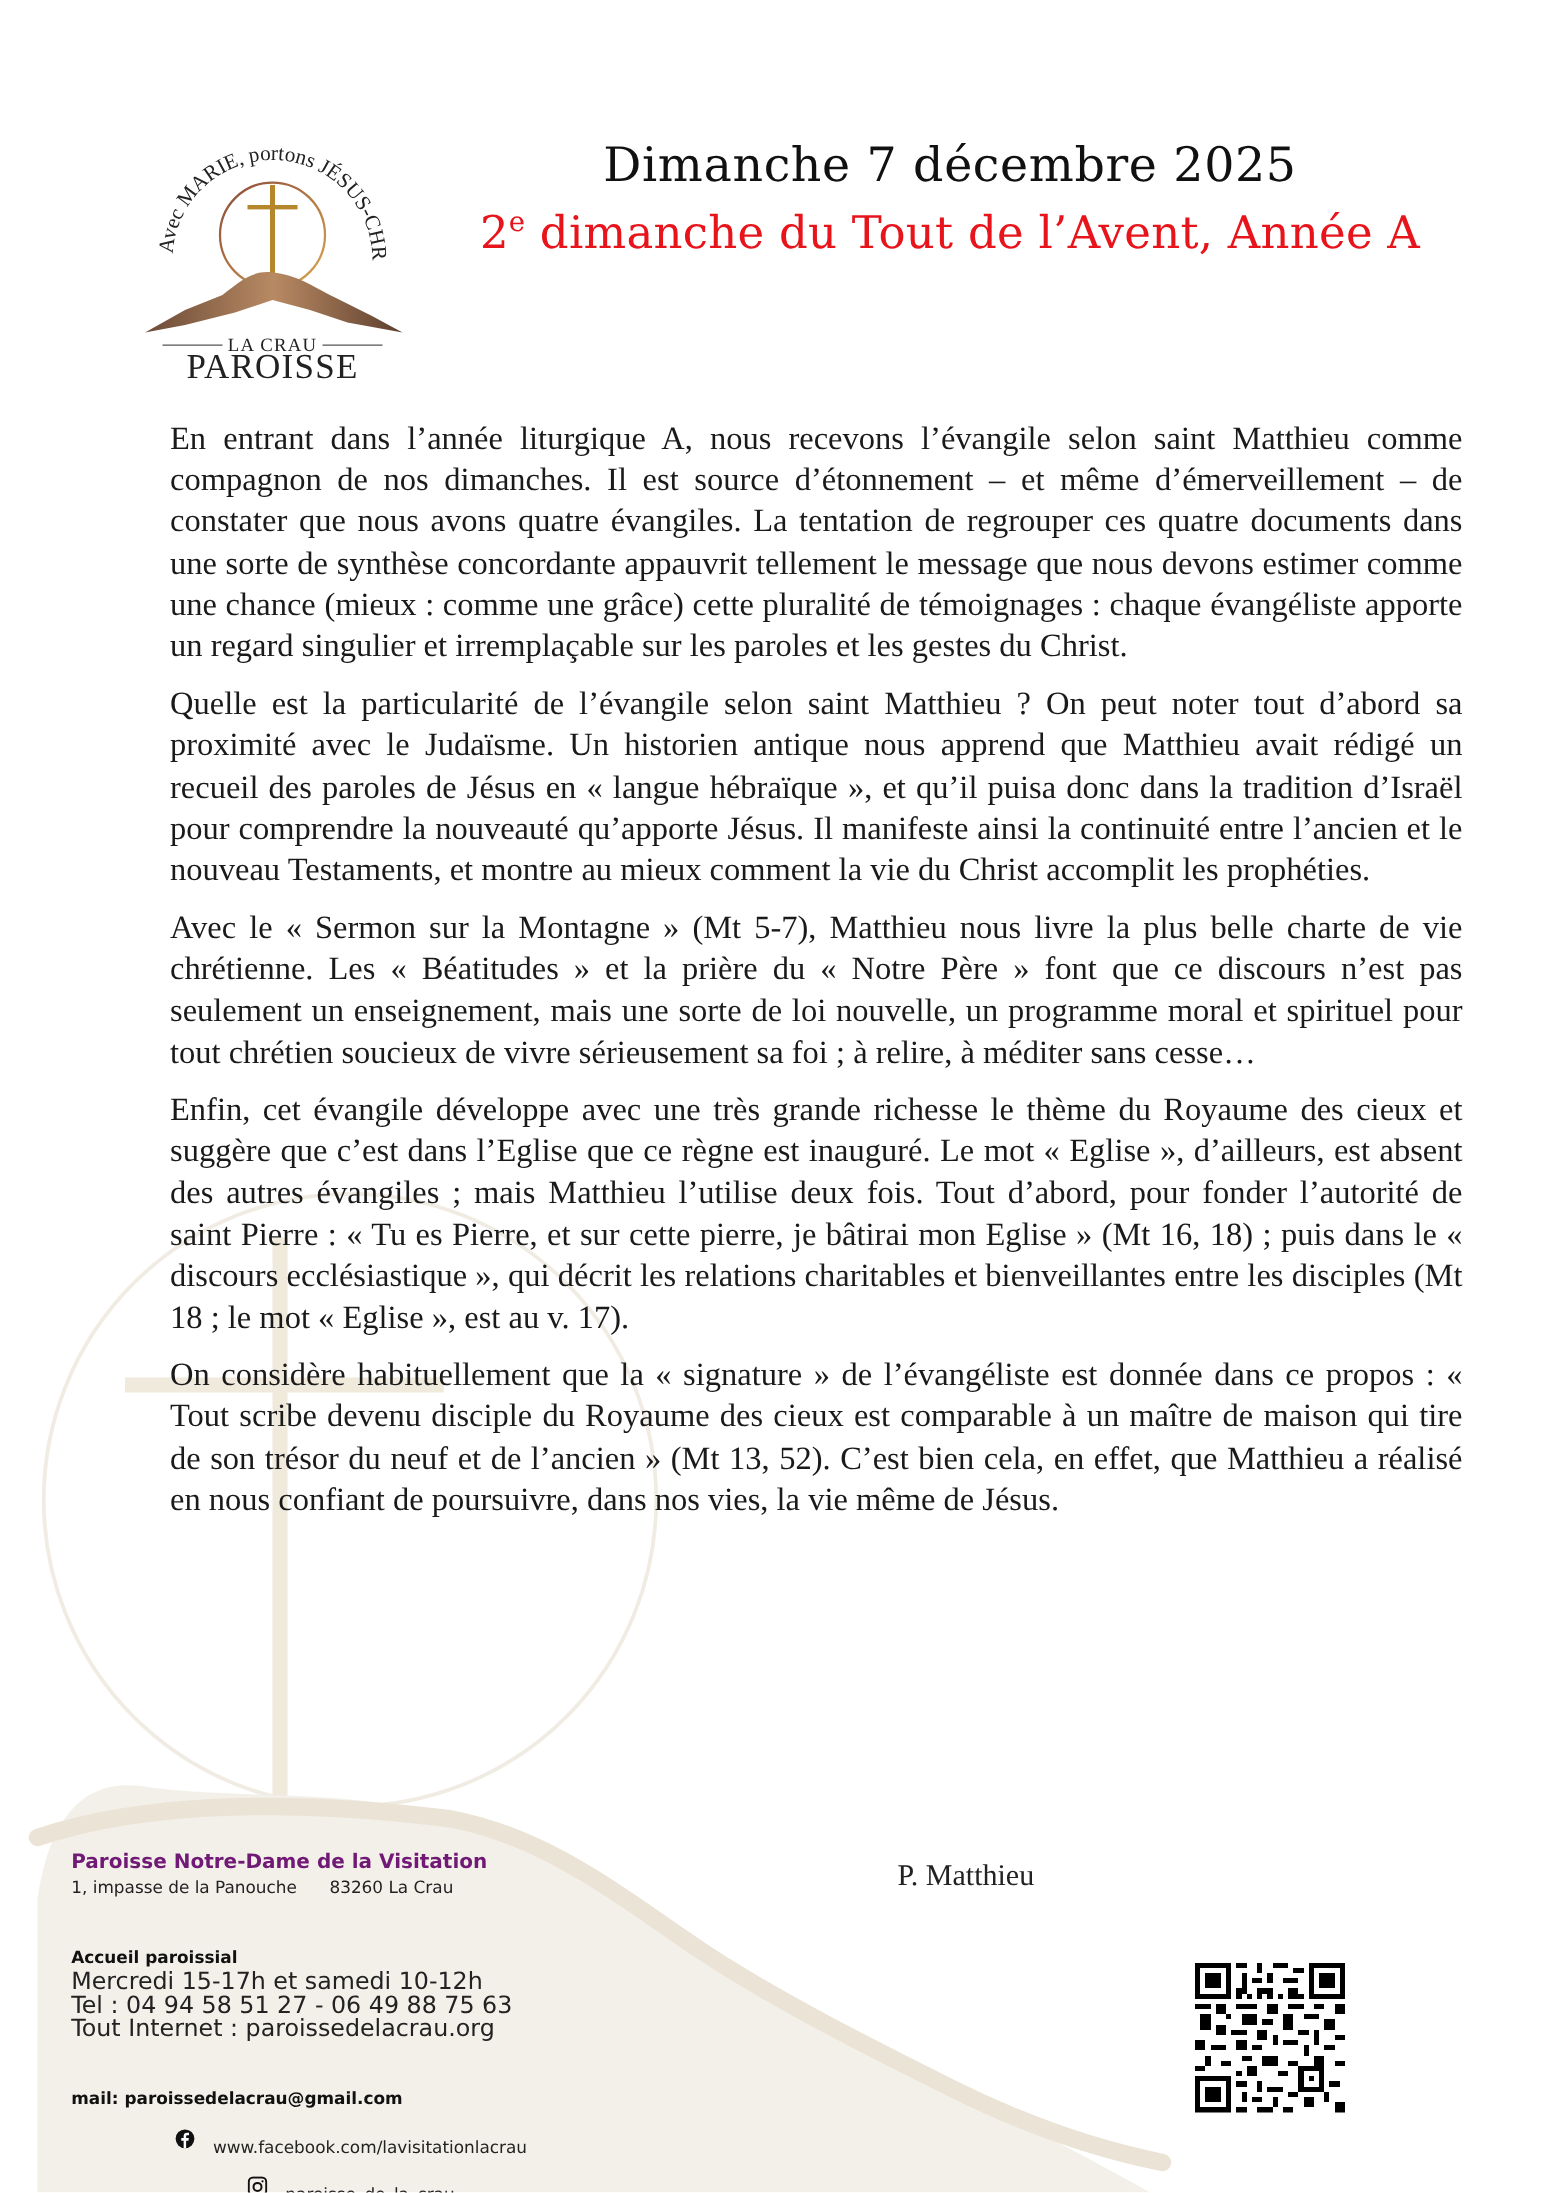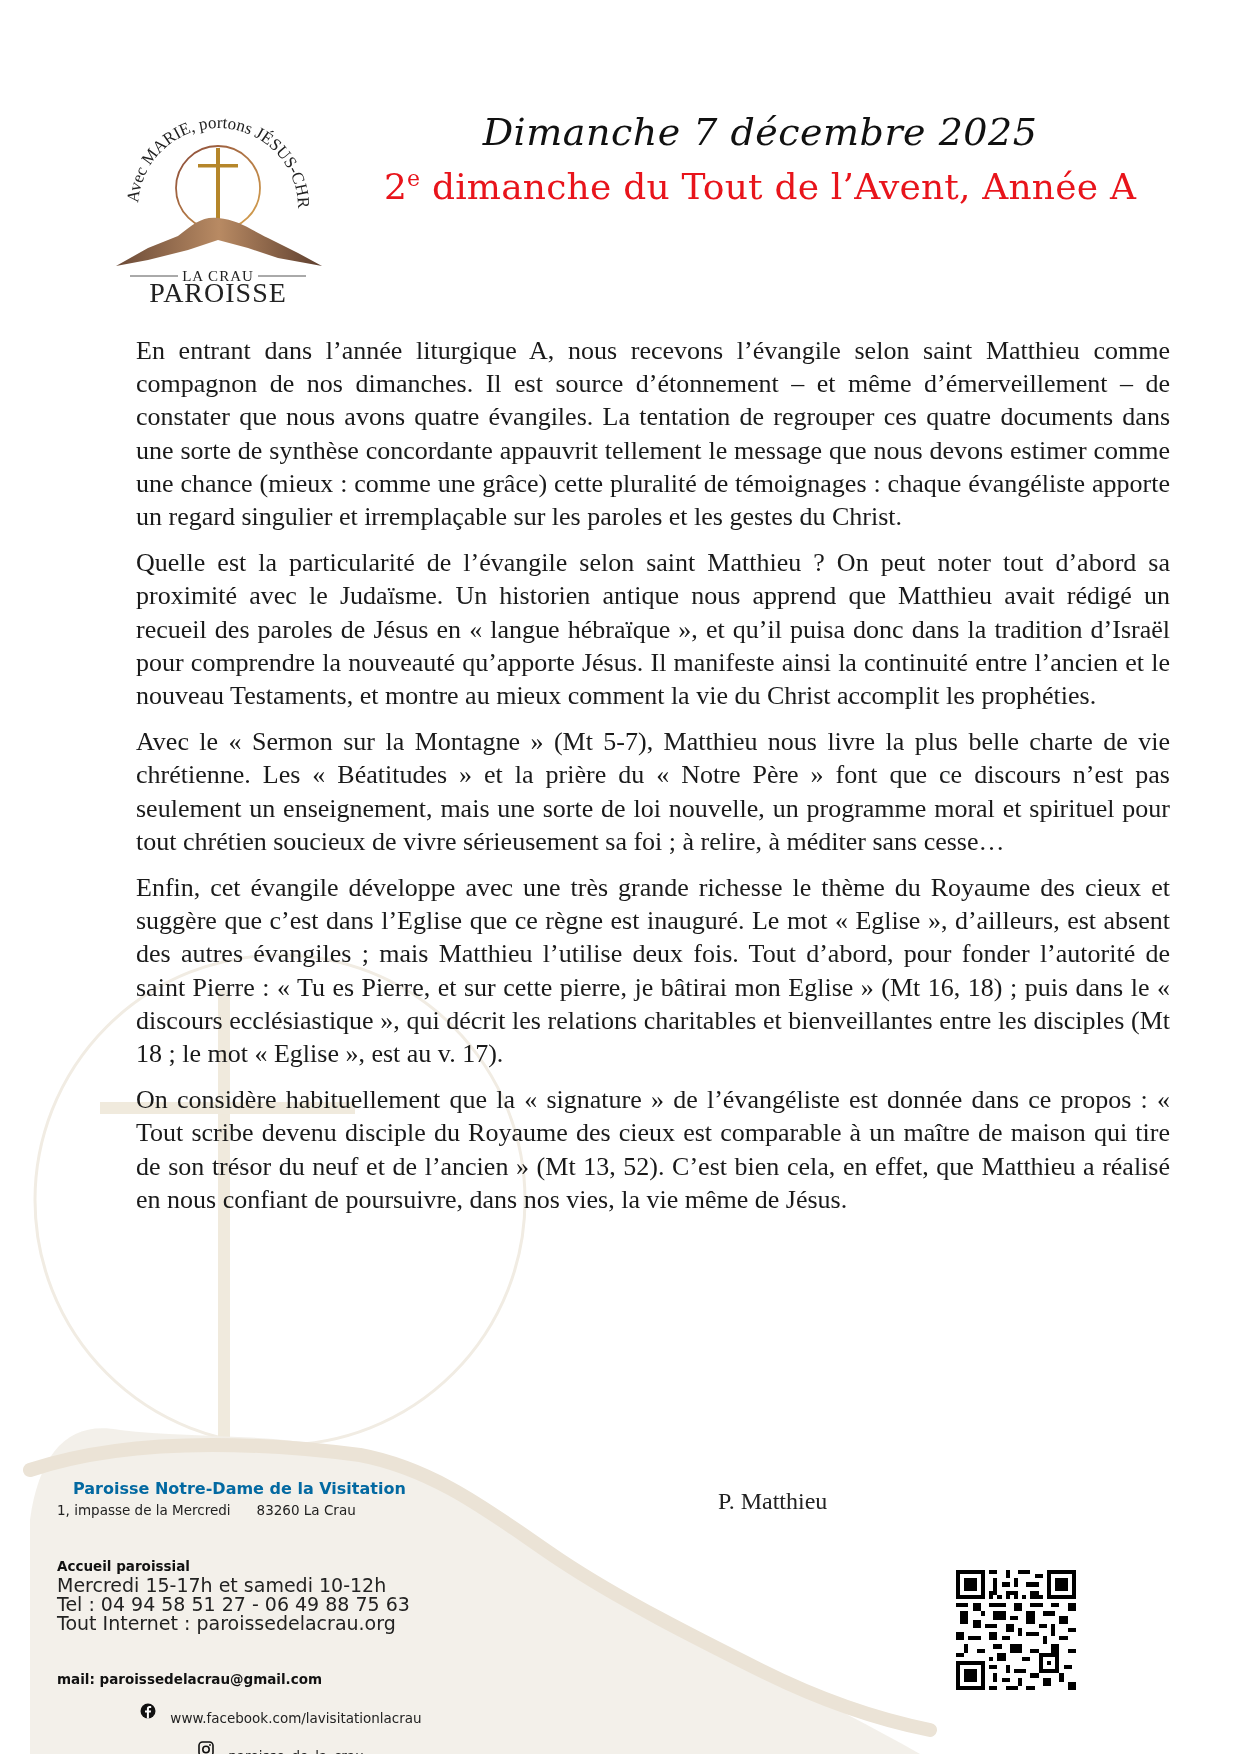--- a/index.html
+++ b/index.html
@@ -8,32 +8,32 @@
 
   
   .watermark { position: absolute; left: 0; top: 0; width: 1240px; height: 1754px; pointer-events: none; z-index: 0; }
 
   
   .logo { position: absolute; left: 108px; top: 88px; width: 220px; height: 216px; z-index: 2; }
   .logo svg { width: 100%; height: 100%; }
 
   
   .title-block { position: absolute; left: 320px; top: 110px; width: 880px; text-align: center; z-index: 2; }
-  .title-date { font-family: "DejaVu Serif", serif; font-size: 38px; color: #111; line-height: 44px; letter-spacing: 0.5px; font-style: italic; }
+  .title-date { font-family: "DejaVu Serif", serif; font-size: 38px; color: #111; line-height: 44px; letter-spacing: 0.5px; }
   .title-sub { font-family: "DejaVu Serif", serif; font-size: 36px; color: #e8141b; line-height: 46px; margin-top: 2px; letter-spacing: 0.2px; }
   .title-sub sup { font-size: 22px; }
 
   
   .article { position: absolute; left: 136px; top: 334px; width: 1034px; z-index: 2;
     font-family: "Liberation Serif", serif; font-size: 26px; line-height: 33.2px; color: #1a1a1a; text-align: justify; }
   .article p { margin: 0 0 13px 0; hyphens: auto; }
 
   
   .footer { position: absolute; left: 57px; top: 1478px; width: 440px; z-index: 2; font-family: "DejaVu Sans", sans-serif; color: #222; }
-  .f-org { font-weight: bold; font-size: 16px; line-height: 22px; color: #0369a1; margin-left: 16px; }
+  .f-org { font-weight: bold; font-size: 16px; line-height: 22px; color: #701a75; }
   .f-addr { font-size: 13.5px; line-height: 20px; }
   .f-addr .gap { display: inline-block; width: 26px; }
   .f-section { margin-top: 17px; }
   .f-bold { font-weight: bold; font-size: 13.5px; line-height: 19px; color: #111; margin-top: 37px; }
   .f-line { font-size: 19px; line-height: 19px; }
   .social { display: flex; align-items: flex-end; margin-top: 20px; justify-content: center; }
   .social .ico { width: 16px; height: 16px; margin-left: 8px; margin-right: 14px; position: relative; top: -8px; }
   .social .txt { font-size: 13.5px; line-height: 18px; }
 
   
@@ -95,21 +95,21 @@
     <p>Avec le « Sermon sur la Montagne » (Mt 5-7), Matthieu nous livre la plus belle charte de vie chrétienne. Les « Béatitudes » et la prière du « Notre Père » font que ce discours n’est pas seulement un enseignement, mais une sorte de loi nouvelle, un programme moral et spirituel pour tout chrétien soucieux de vivre sérieusement sa foi ; à relire, à méditer sans cesse…</p>
     <p>Enfin, cet évangile développe avec une très grande richesse le thème du Royaume des cieux et suggère que c’est dans l’Eglise que ce règne est inauguré. Le mot « Eglise », d’ailleurs, est absent des autres évangiles ; mais Matthieu l’utilise deux fois. Tout d’abord, pour fonder l’autorité de saint Pierre : « Tu es Pierre, et sur cette pierre, je bâtirai mon Eglise » (Mt 16, 18) ; puis dans le « discours ecclésiastique », qui décrit les relations charitables et bienveillantes entre les disciples (Mt 18 ; le mot « Eglise », est au v. 17).</p>
     <p>On considère habituellement que la « signature » de l’évangéliste est donnée dans ce propos : « Tout scribe devenu disciple du Royaume des cieux est comparable à un maître de maison qui tire de son trésor du neuf et de l’ancien » (Mt 13, 52). C’est bien cela, en effet, que Matthieu a réalisé en nous confiant de poursuivre, dans nos vies, la vie même de Jésus.</p>
   </div>
 
   <div class="signature">P. Matthieu</div>
 
   <div class="footer">
     <div class="f-org">Paroisse Notre-Dame de la Visitation</div>
     <div class="f-addr">
-      <span>1, impasse de la Mercredi</span><span class="gap"></span><span>83260 La Crau</span>
+      <span>1, impasse de la Panouche</span><span class="gap"></span><span>83260 La Crau</span>
     </div>
     <div class="f-section">
       <div class="f-bold">Accueil paroissial</div>
       <div class="f-line">Mercredi 15-17h et samedi 10-12h</div>
       <div class="f-line">Tel : 04 94 58 51 27  - 06 49 88 75 63</div>
       <div class="f-line">Tout Internet : paroissedelacrau.org</div>
       <div class="f-bold">mail: paroissedelacrau@gmail.com</div>
     </div>
     <div class="social">
       <svg class="ico" viewBox="0 0 16 16">

